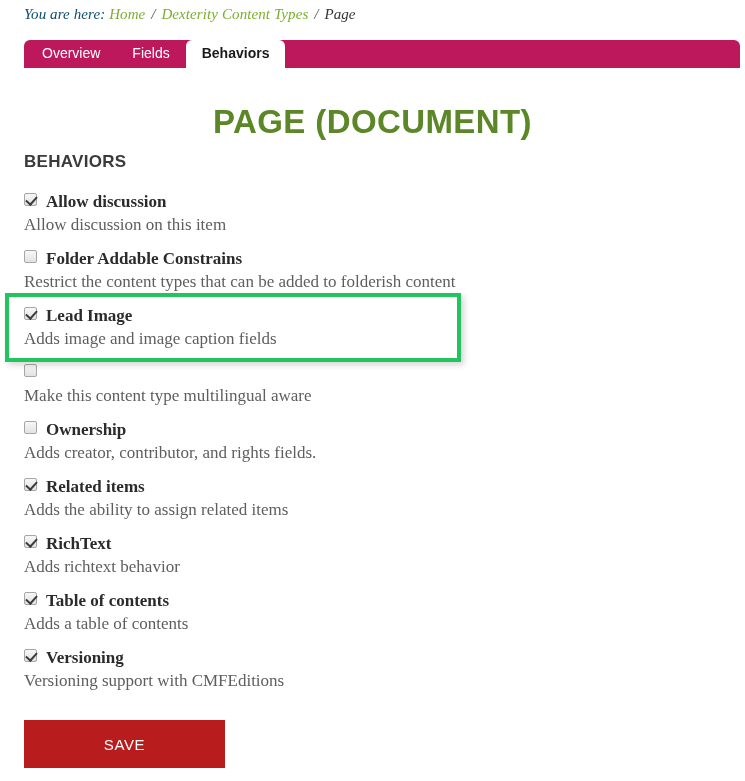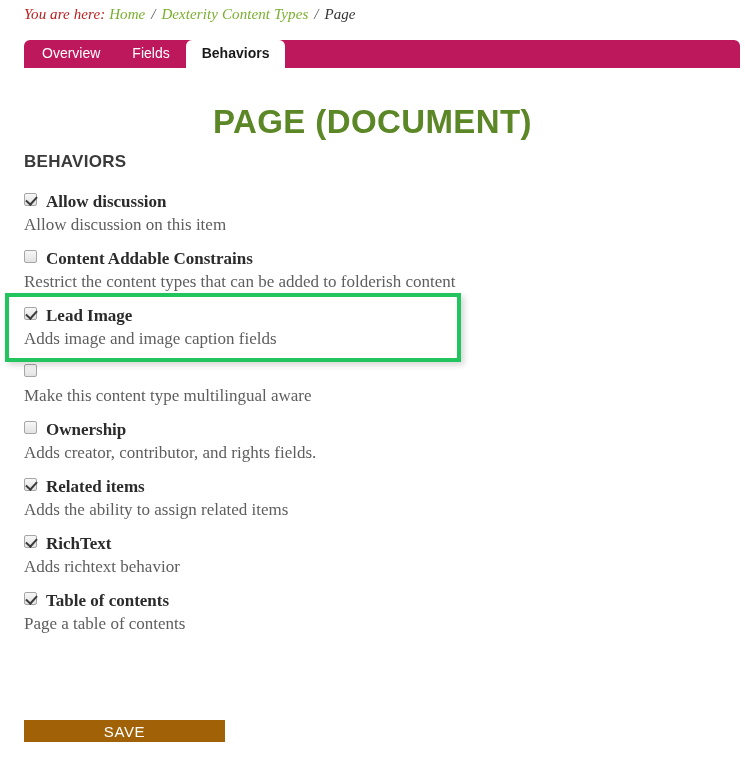--- a/index.html
+++ b/index.html
@@ -22,21 +22,21 @@
     left: 24px;
     top: 6px;
     font-family: "Liberation Serif", serif;
     font-style: italic;
     font-size: 15px;
     color: #333333;
     white-space: nowrap;
     letter-spacing: 0.1px;
   }
   .breadcrumb .bc-label {
-    color: #b91c1c;
+    color: #0c4a6e;
   }
   .breadcrumb .bc-link {
     color: #7aaf2e;
     text-decoration: none;
     cursor: pointer;
   }
   .breadcrumb .bc-sep {
     color: #555555;
     padding: 0 2px;
   }
@@ -179,22 +179,22 @@
     pointer-events: none;
     z-index: 5;
   }
 
   
   .save-button {
     position: absolute;
     left: 24px;
     top: 720px;
     width: 201px;
-    height: 22px;
-    background: #a16207;
+    height: 48px;
+    background: #b91c1c;
     color: #ffffff;
     border: none;
     font-family: "Liberation Sans", sans-serif;
     font-size: 15px;
     letter-spacing: 0.6px;
     cursor: pointer;
     display: flex;
     align-items: center;
     justify-content: center;
   }
@@ -235,21 +235,21 @@
     <div class="behavior-head">
       <span class="cbx checked"></span>
       <span class="behavior-label">Allow discussion</span>
     </div>
     <div class="behavior-desc">Allow discussion on this item</div>
   </div>
 
   <div class="behavior-row">
     <div class="behavior-head">
       <span class="cbx"></span>
-      <span class="behavior-label">Content Addable Constrains</span>
+      <span class="behavior-label">Folder Addable Constrains</span>
     </div>
     <div class="behavior-desc">Restrict the content types that can be added to folderish content</div>
   </div>
 
   <div class="behavior-row">
     <div class="behavior-head">
       <span class="cbx checked"></span>
       <span class="behavior-label">Lead Image</span>
     </div>
     <div class="behavior-desc">Adds image and image caption fields</div>
@@ -284,23 +284,30 @@
       <span class="behavior-label">RichText</span>
     </div>
     <div class="behavior-desc">Adds richtext behavior</div>
   </div>
 
   <div class="behavior-row">
     <div class="behavior-head">
       <span class="cbx checked"></span>
       <span class="behavior-label">Table of contents</span>
     </div>
-    <div class="behavior-desc">Page a table of contents</div>
-  </div>
-
+    <div class="behavior-desc">Adds a table of contents</div>
+  </div>
+
+  <div class="behavior-row">
+    <div class="behavior-head">
+      <span class="cbx checked"></span>
+      <span class="behavior-label">Versioning</span>
+    </div>
+    <div class="behavior-desc">Versioning support with CMFEditions</div>
+  </div>
 
 </div>
 
 <div class="highlight-box"></div>
 
 <button class="save-button">
   <span>SAVE</span>
 </button>
 
 </body></html>

